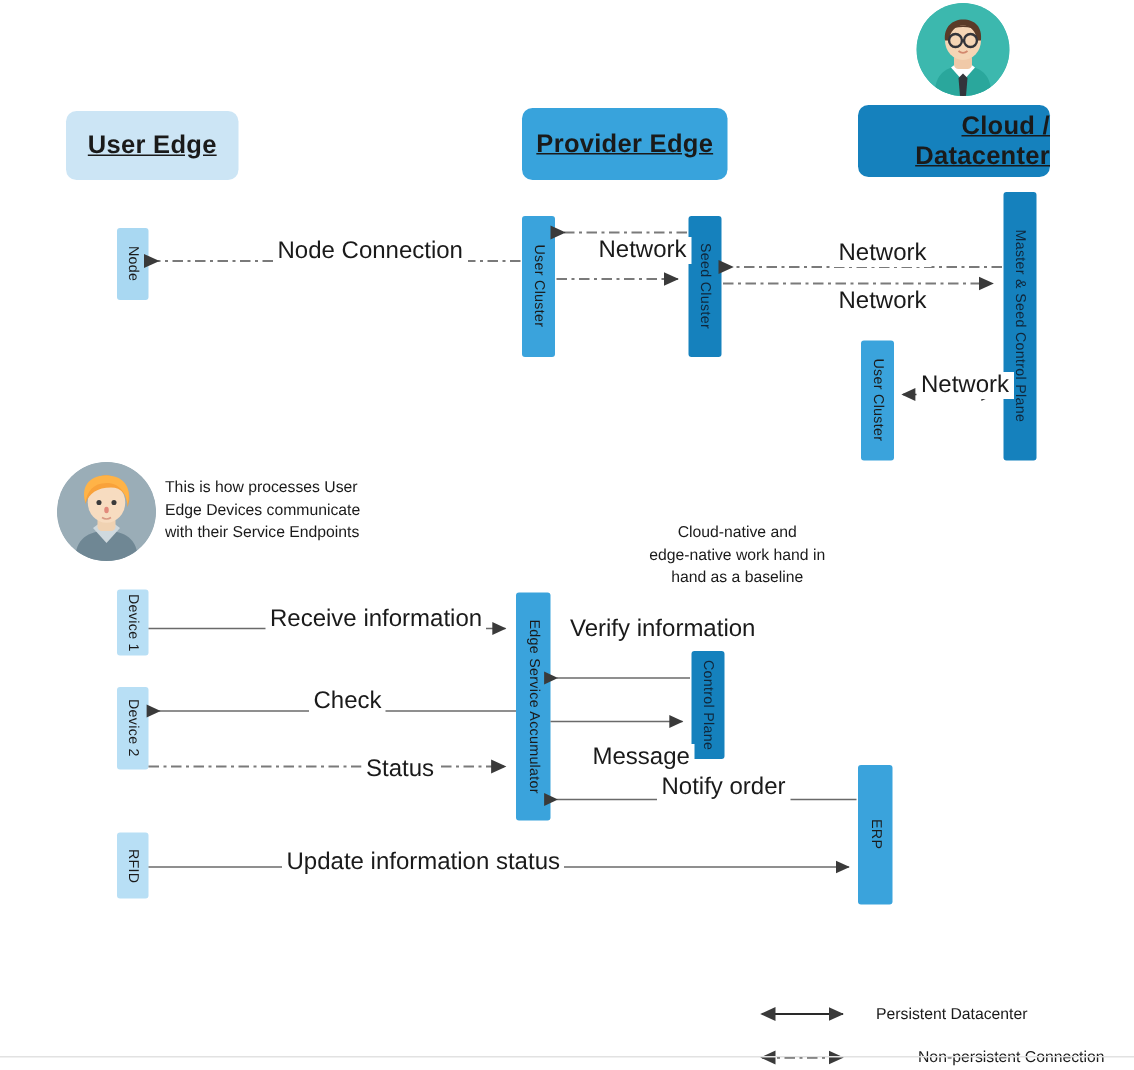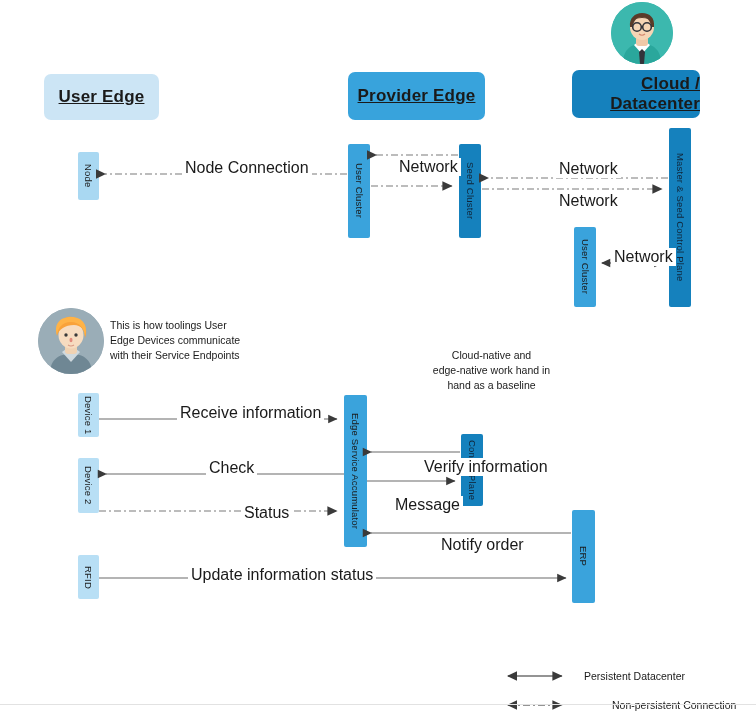--- a/index.html
+++ b/index.html
@@ -231,33 +231,33 @@
   <div class="msg-label" style="left:396px; top:158px;">Network</div>
 
   <div class="msg-label" style="left:556px; top:160px;">Network</div>
 
   <div class="msg-label" style="left:556px; top:192px;">Network</div>
 
   <div class="msg-label" style="left:611px; top:248px;">Network</div>
 
   <div class="msg-label" style="left:177px; top:404px;">Receive information</div>
 
-  <div class="msg-label" style="left:377px; top:458px;margin-left:44px;">Verify information</div>
+  <div class="msg-label" style="left:377px; top:411px;">Verify information</div>
 
   <div class="msg-label" style="left:206px; top:459px;">Check</div>
 
   <div class="msg-label" style="left:392px; top:464px;margin-top:32px;">Message</div>
 
   <div class="msg-label" style="left:241px; top:504px;">Status</div>
 
-  <div class="msg-label" style="left:438px; top:516px;margin-top:20px;">Notify order</div>
+  <div class="msg-label" style="left:438px; top:516px;">Notify order</div>
 
   <div class="msg-label" style="left:152px; top:566px;margin-left:36px;">Update information status</div>
 
-  <div class="note left-note" style="left:110px; top:318px; width:190px;">This is how toolings User
+  <div class="note left-note" style="left:110px; top:318px; width:190px;">This is how processes User
 Edge Devices communicate
 with their Service Endpoints</div>
 
 
   <div class="note" style="left:399px; top:348px; width:185px;">Cloud-native and
 edge-native work hand in
 hand as a baseline</div>
 
   <div class="legend-label" style="left:584px; top:670px;">Persistent Datacenter</div>
 

